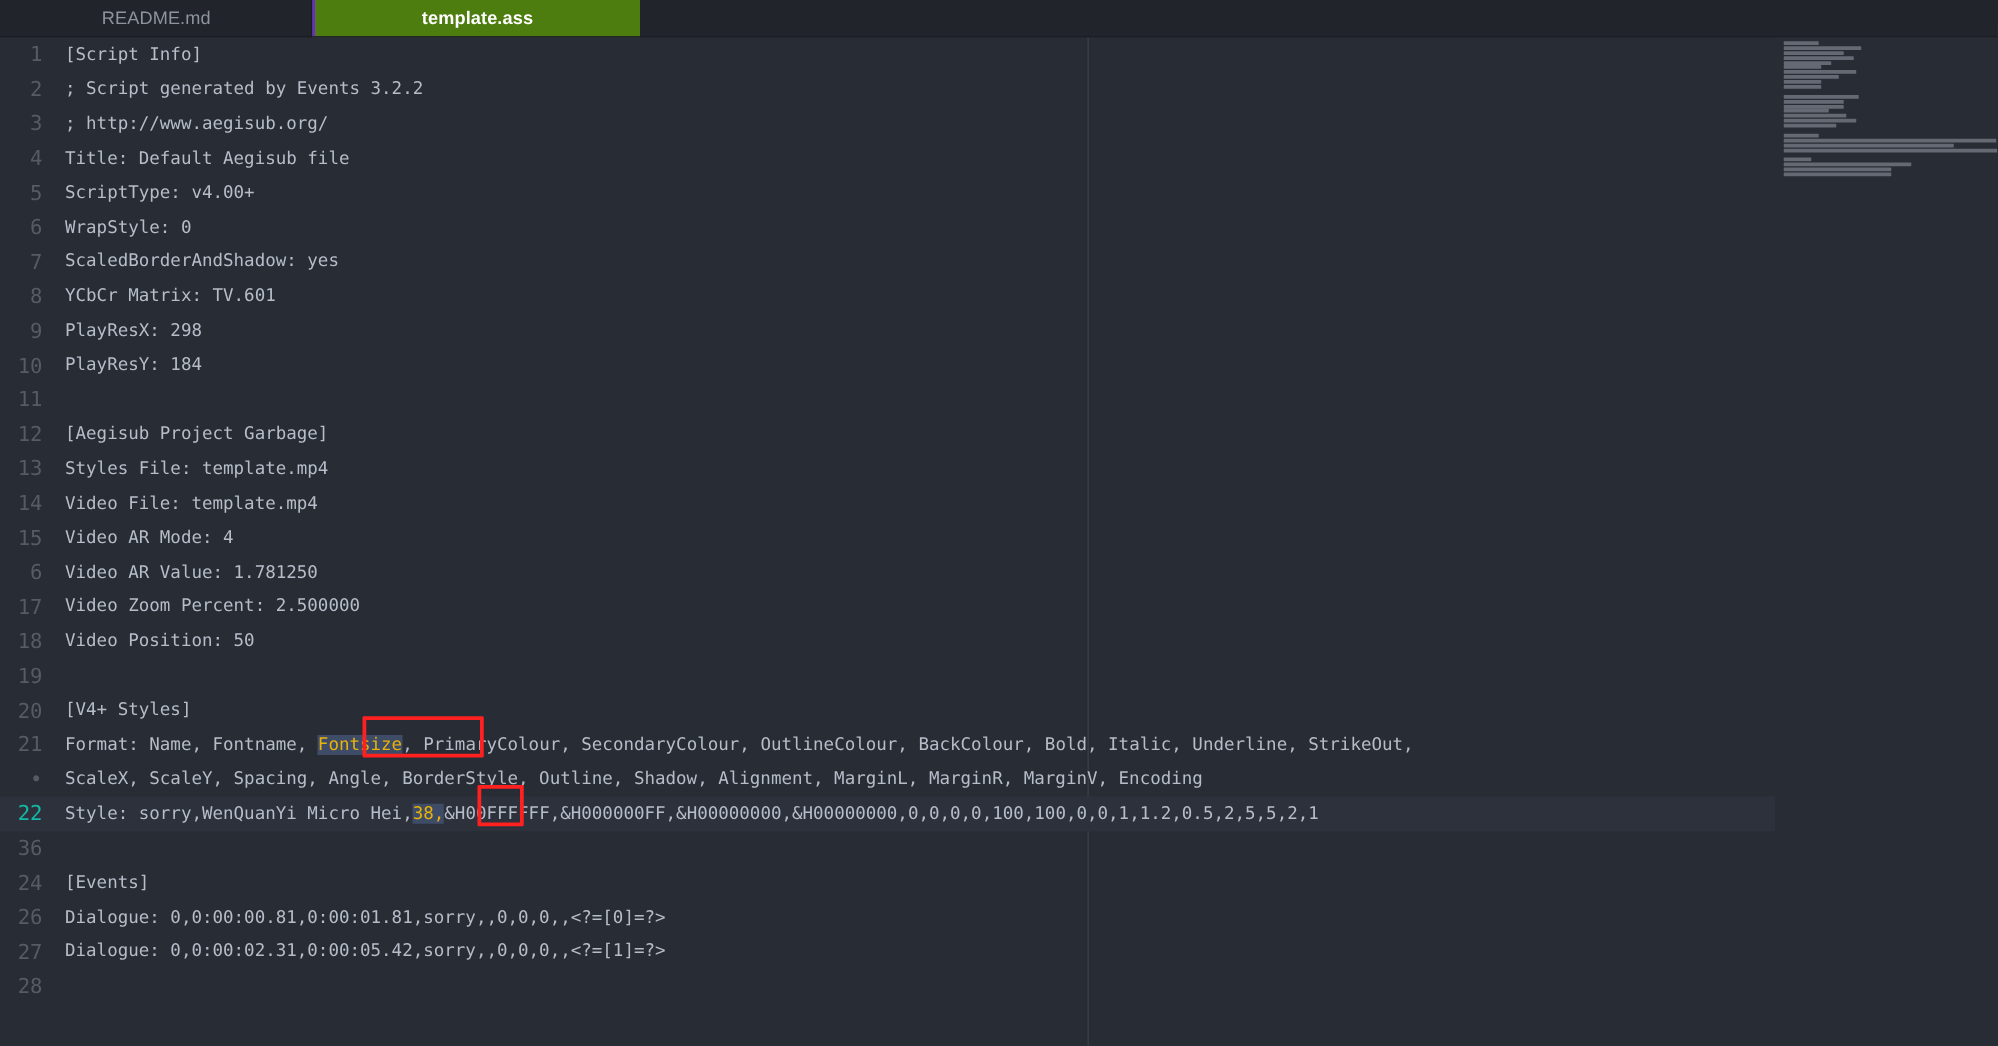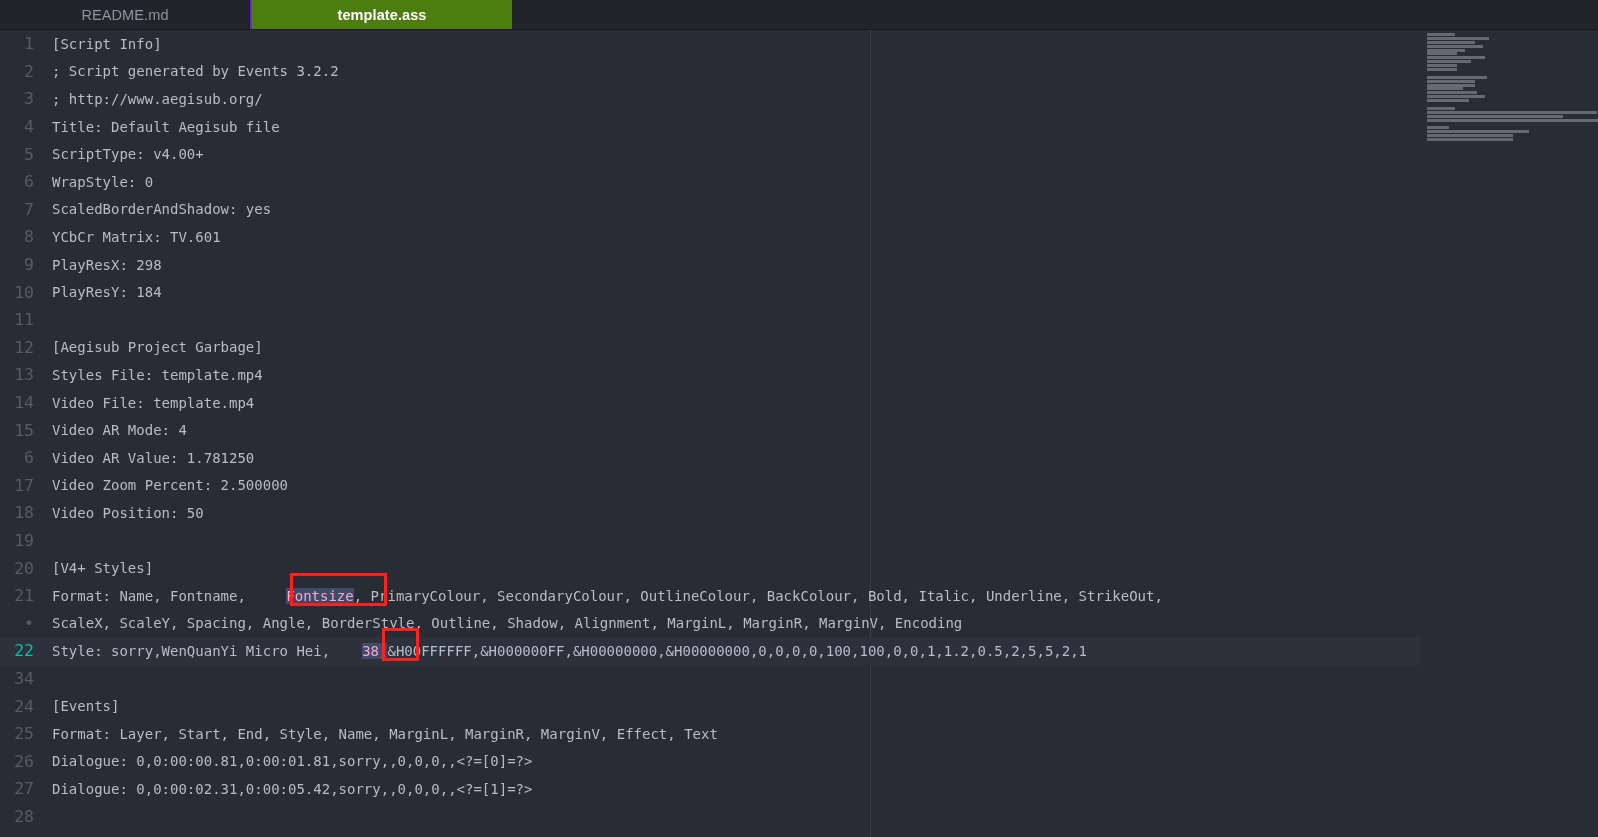--- a/index.html
+++ b/index.html
@@ -151,22 +151,21 @@
     font-family: "DejaVu Sans Mono", monospace;
     font-size: 14px;
     letter-spacing: 0px;
     padding-left: 8px;
     white-space: pre;
   }
 
   
   .sel {
     background: #3e4c67;
-    color: #f9a8d4;
-    margin-left: 32px;
+    color: #eab308;
   }
 
   
   .redbox {
     position: absolute;
     border: 3px solid #ff2020;
     border-radius: 1px;
     pointer-events: none;
   }
 </style>
@@ -207,23 +206,22 @@
         <div class="row"><div class="gutter">14</div><div class="code">Video File: template.mp4</div></div>
         <div class="row"><div class="gutter">15</div><div class="code">Video AR Mode: 4</div></div>
         <div class="row"><div class="gutter">6</div><div class="code">Video AR Value: 1.781250</div></div>
         <div class="row"><div class="gutter">17</div><div class="code">Video Zoom Percent: 2.500000</div></div>
         <div class="row"><div class="gutter">18</div><div class="code">Video Position: 50</div></div>
         <div class="row"><div class="gutter">19</div><div class="code"></div></div>
         <div class="row"><div class="gutter">20</div><div class="code">[V4+ Styles]</div></div>
         <div class="row"><div class="gutter">21</div><div class="code">Format: Name, Fontname, <span class="sel">Fontsize</span>, PrimaryColour, SecondaryColour, OutlineColour, BackColour, Bold, Italic, Underline, StrikeOut,</div></div>
         <div class="row"><div class="gutter dot">•</div><div class="code">ScaleX, ScaleY, Spacing, Angle, BorderStyle, Outline, Shadow, Alignment, MarginL, MarginR, MarginV, Encoding</div></div>
         <div class="row current"><div class="gutter">22</div><div class="code">Style: sorry,WenQuanYi Micro Hei,<span class="sel">38,</span>&amp;H00FFFFFF,&amp;H000000FF,&amp;H00000000,&amp;H00000000,0,0,0,0,100,100,0,0,1,1.2,0.5,2,5,5,2,1</div></div>
-        <div class="row"><div class="gutter">34</div><div class="code"></div></div>
+        <div class="row"><div class="gutter">36</div><div class="code"></div></div>
         <div class="row"><div class="gutter">24</div><div class="code">[Events]</div></div>
-        <div class="row"><div class="gutter">25</div><div class="code">Format: Layer, Start, End, Style, Name, MarginL, MarginR, MarginV, Effect, Text</div></div>
         <div class="row"><div class="gutter">26</div><div class="code">Dialogue: 0,0:00:00.81,0:00:01.81,sorry,,0,0,0,,&lt;?=[0]=?&gt;</div></div>
         <div class="row"><div class="gutter">27</div><div class="code">Dialogue: 0,0:00:02.31,0:00:05.42,sorry,,0,0,0,,&lt;?=[1]=?&gt;</div></div>
         <div class="row"><div class="gutter">28</div><div class="code"></div></div>
       </div>
 
     <div class="minimap">
       <div class="minimap-inner" id="minimap-inner">
           <div class="mm-line" style="width: 28px;"></div>
           <div class="mm-line" style="width: 62px;"></div>
           <div class="mm-line" style="width: 48px;"></div>

